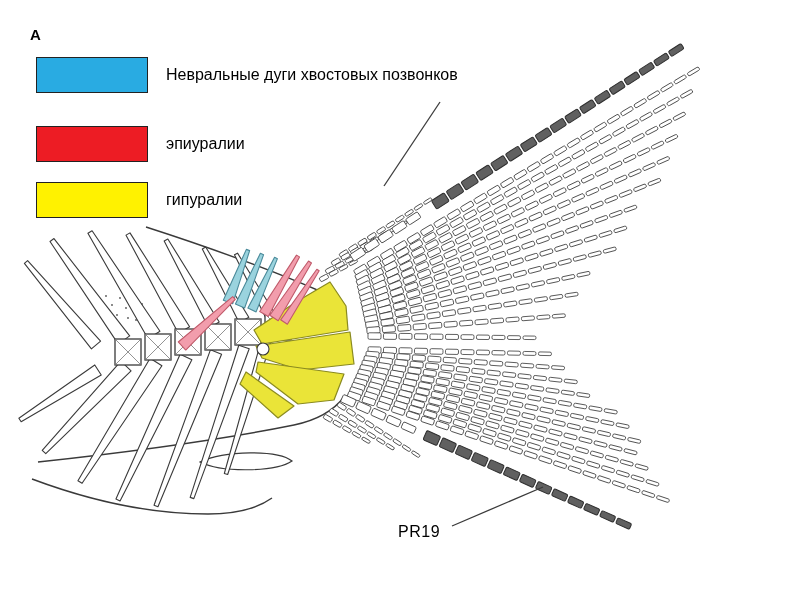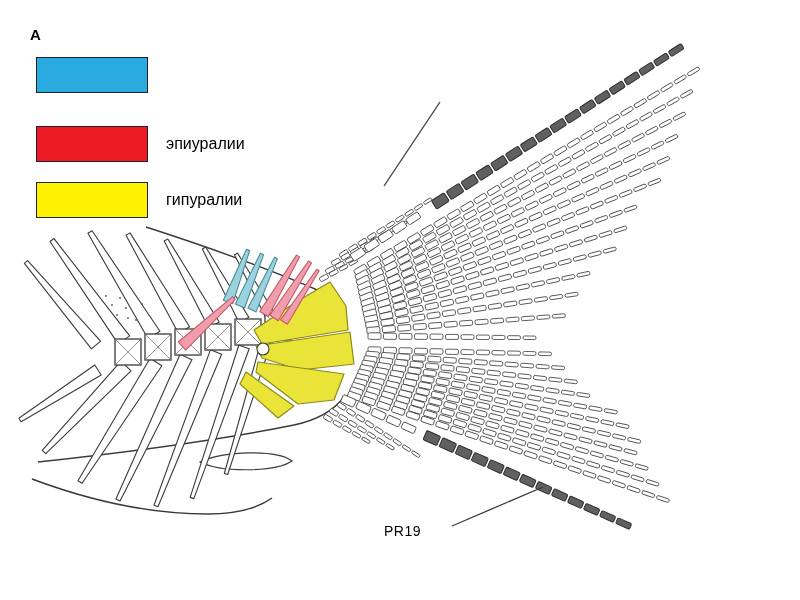--- a/index.html
+++ b/index.html
@@ -5,32 +5,33 @@
   html,body{margin:0;padding:0;background:#fff;}
   .slide{position:relative;width:800px;height:600px;background:#ffffff;overflow:hidden;
          font-family:"Liberation Sans",sans-serif;color:#000;}
   .panel-label{position:absolute;left:30px;top:26px;font-size:15px;font-weight:600;}
   .legend{position:absolute;left:0;top:0;width:560px;}
   .legend-row{position:absolute;left:36px;display:flex;align-items:center;height:36px;}
   .legend-row.r0{top:57px;} .legend-row.r1{top:126px;align-items:center;} .legend-row.r2{top:182px;justify-content:flex-end;}
   .swatch{display:inline-block;width:112px;height:36px;border:1.5px solid #222;box-sizing:border-box;}
   .legend-label{margin-left:18px;font-size:16px;white-space:nowrap;}
   #fin-svg{position:absolute;left:0;top:0;}
-  .pr19{position:absolute;left:384px;top:523px;font-size:14px;letter-spacing:0.5px;}
+  .pr19{position:absolute;left:398px;top:523px;font-size:16px;letter-spacing:0.5px;}
 </style>
 </head>
 <body>
 
 <div class="slide">
 
   <div class="panel-label">A</div>
 
   <div class="legend">
     <div class="legend-row r0">
       <span class="swatch" style="background: rgb(41, 171, 226);"></span>
+      <span class="legend-label">Невральные дуги хвостовых позвонков</span>
     </div>
     <div class="legend-row r1">
       <span class="swatch" style="background: rgb(237, 28, 36);"></span>
       <span class="legend-label">эпиуралии</span>
     </div>
     <div class="legend-row r2">
       <span class="swatch" style="background: rgb(255, 242, 0);"></span>
       <span class="legend-label">гипуралии</span>
     </div>
   </div>

